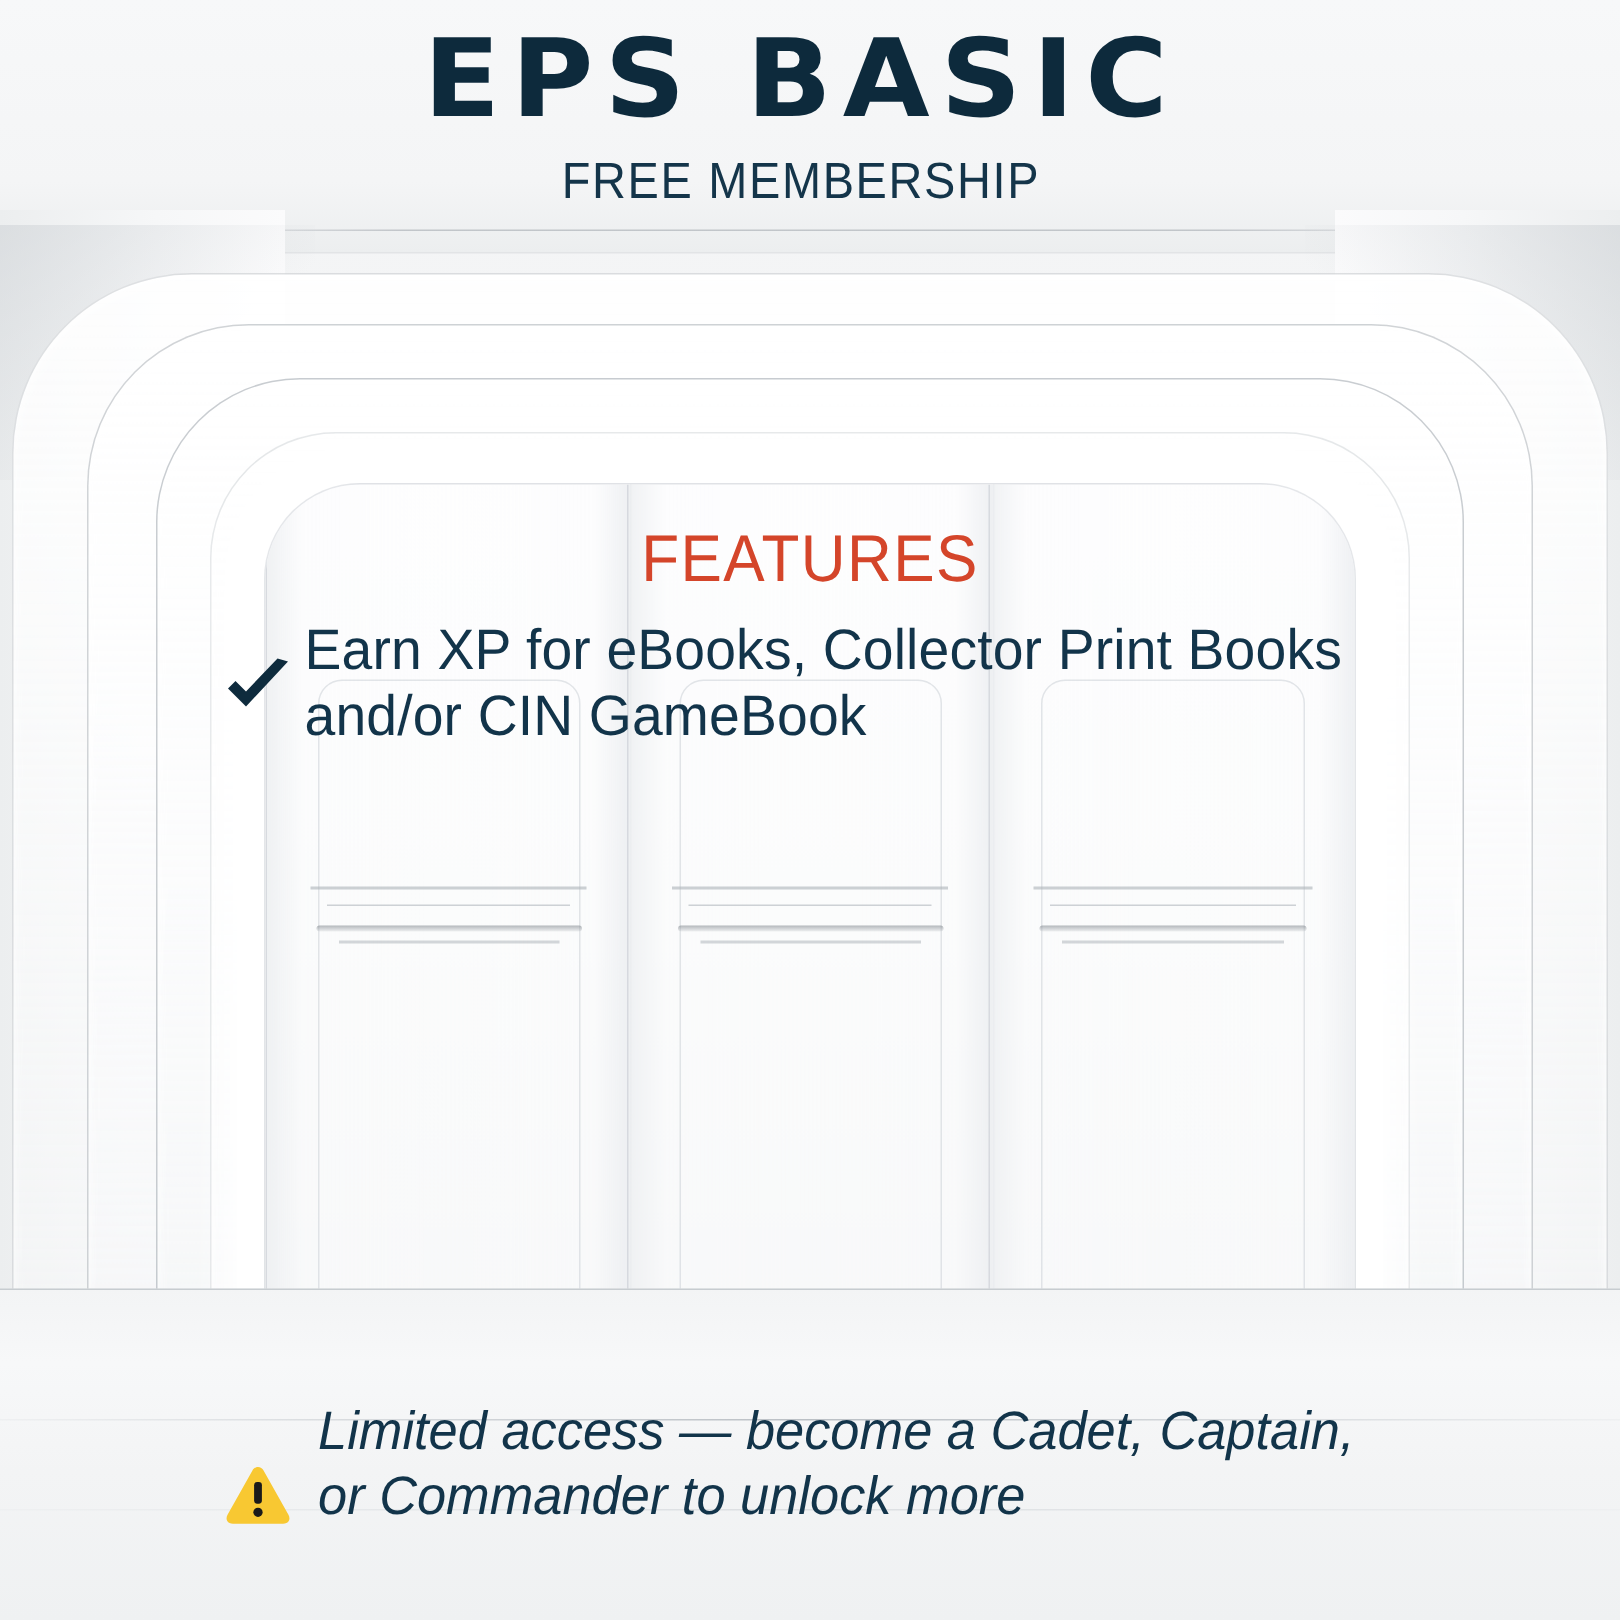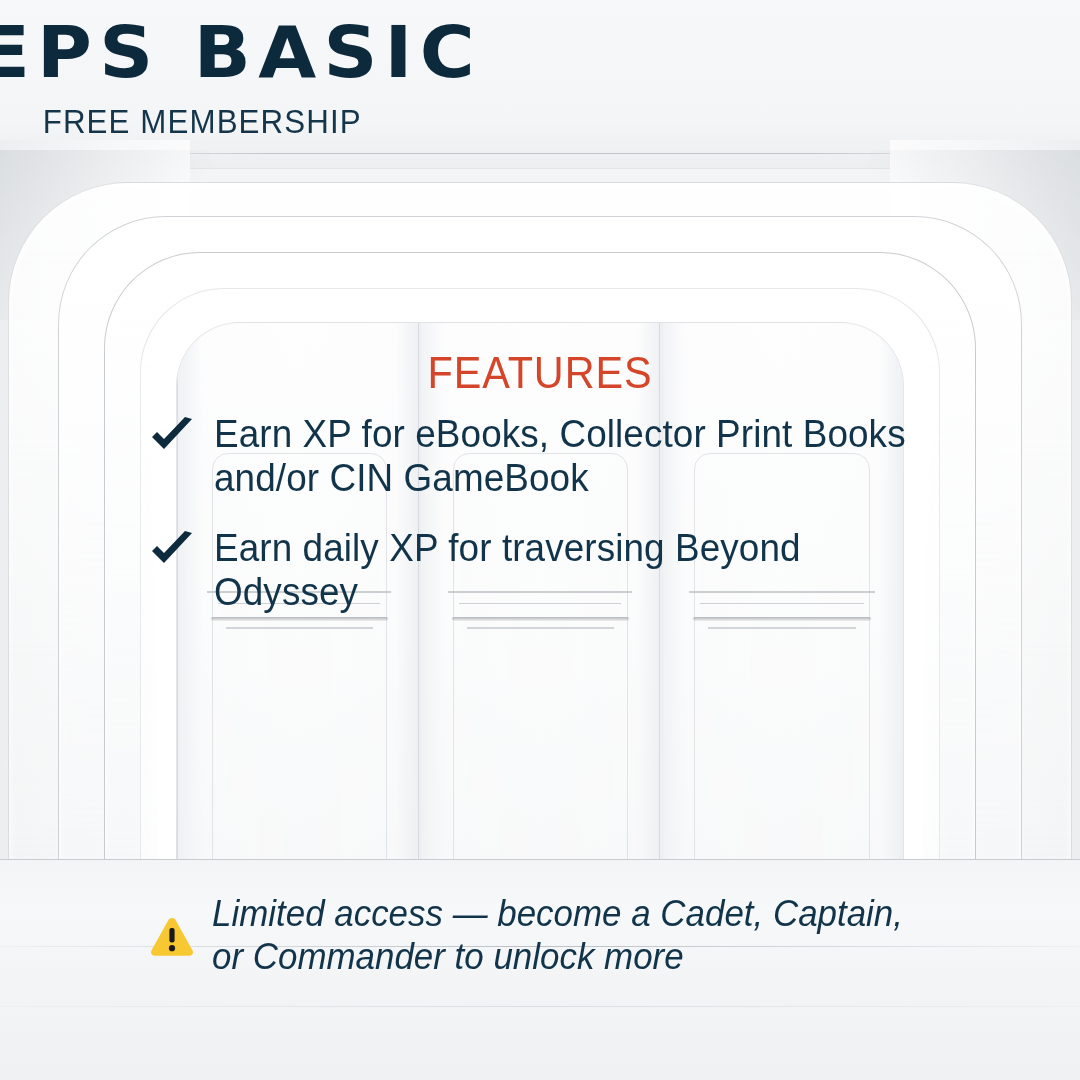--- a/index.html
+++ b/index.html
@@ -150,21 +150,21 @@
   .corner-tl, .corner-tr {
     position:absolute; width: 210px; height: 170px; top: 150px;
     pointer-events: none;
   }
   .corner-tl { left: 0; background: linear-gradient(135deg, rgba(205,209,213,.55), rgba(255,255,255,0) 62%); }
   .corner-tr { right: 0; background: linear-gradient(225deg, rgba(205,209,213,.55), rgba(255,255,255,0) 62%); }
 
   
   .content { position: absolute; inset: 0; }
 
-  .header { position: absolute; left: 0; right: 12px; top: 16px; }
+  .header { position: absolute; left: 0; right: 12px; top: 16px; text-align: center; }
   .title {
     font-family: "DejaVu Sans", sans-serif;
     font-weight: 700;
     font-size: 72px;
     letter-spacing: 7px;
     color: #0d2a3c;
     line-height: 1;
     transform: scaleX(1.04);
     margin: 0;
   }
@@ -192,22 +192,22 @@
   }
 
   .feature-list {
     position: absolute;
     left: 150px;
     top: 412px;
     width: 800px;
   }
   .feature-item {
     display: flex;
-    align-items: flex-start;
-    gap: 20px;
+    align-items: center;
+    gap: 9px;
     margin-bottom: 26px;
   }
   .check-icon {
     flex: 0 0 auto;
     width: 44px;
     height: 40px;
     margin-top: 4px;
     color: #0e2b3d;
   }
   .check-icon svg { display: block; width: 100%; height: 100%; }
@@ -218,24 +218,24 @@
     color: #12344a;
     letter-spacing: .1px;
     transform: scaleX(.97);
     transform-origin: left center;
     max-width: 730px;
   }
 
   .footnote {
     position: absolute;
     left: 150px;
-    top: 892px;
+    top: 932px;
     width: 810px;
     display: flex;
-    align-items: center;
+    align-items: flex-end;
     gap: 18px;
   }
   .warn-icon { flex: 0 0 auto; width: 44px; height: 42px; margin-top: 4px; }
   .warn-icon svg { display: block; width: 100%; height: 100%; }
   .footnote-text {
     font-family: "Liberation Sans Narrow", "Liberation Sans", sans-serif;
     font-style: italic;
     font-size: 36px;
     line-height: 1.2;
     color: #12344a;
@@ -311,28 +311,20 @@
       <div class="feature-item">
         <span class="check-icon">
           <svg viewBox="0 0 44 40" aria-hidden="true">
             <path d="M2 21 L14 33 L42 3 L35 1 L14 23 L7 16 Z" fill="currentColor"></path>
           </svg>
         </span>
         <span class="feature-text">Earn XP for eBooks, Collector Print Books and/or CIN GameBook</span>
       </div>
 
 
-      <div class="feature-item">
-        <span class="check-icon">
-          <svg viewBox="0 0 44 40" aria-hidden="true">
-            <path d="M2 21 L14 33 L42 3 L35 1 L14 23 L7 16 Z" fill="currentColor"></path>
-          </svg>
-        </span>
-        <span class="feature-text">Earn daily XP for traversing Beyond Odyssey</span>
-      </div>
 
     </div>
 
     <div class="footnote">
       <span class="warn-icon">
         <svg viewBox="0 0 44 42" aria-hidden="true">
           <path d="M22 2 C23.6 2 24.9 2.9 25.7 4.3 L42.3 33.9 C43.1 35.4 43.2 36.9 42.5 38 C41.8 39.2 40.4 39.8 38.7 39.8 L5.3 39.8 C3.6 39.8 2.2 39.2 1.5 38 C0.8 36.9 0.9 35.4 1.7 33.9 L18.3 4.3 C19.1 2.9 20.4 2 22 2 Z" fill="#f8c832"></path>
           <rect x="19.4" y="12" width="5.2" height="14.5" rx="2.1" fill="#1a1a1a"></rect>
           <circle cx="22" cy="32.2" r="3.1" fill="#1a1a1a"></circle>
         </svg>

